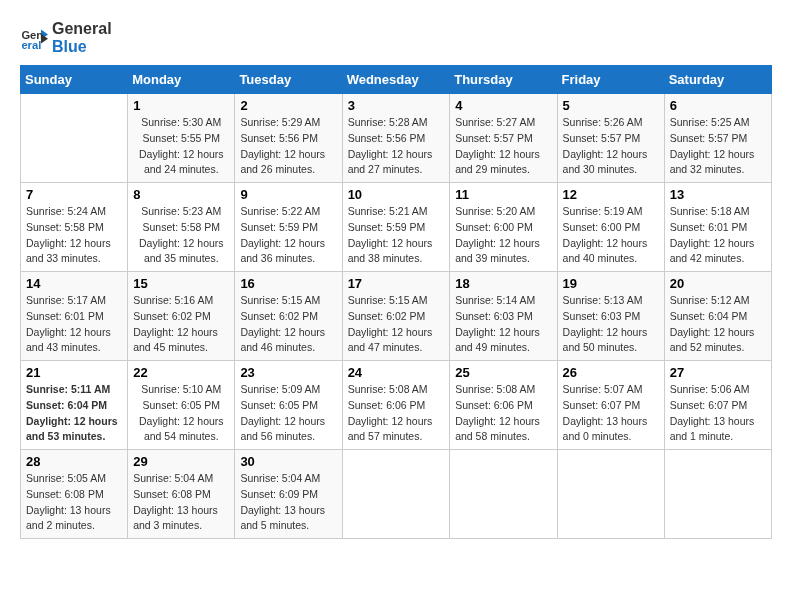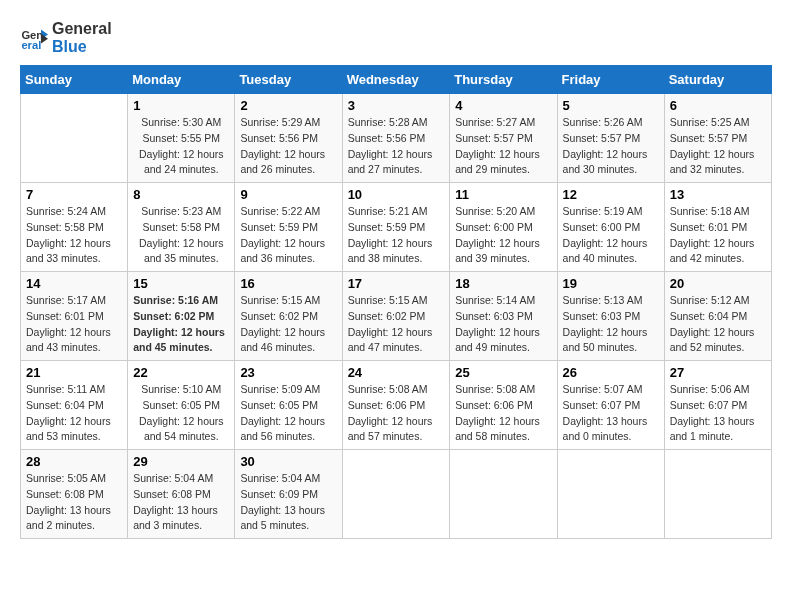--- a/index.html
+++ b/index.html
@@ -211,21 +211,21 @@
       <tr>
         <td>
           <span class="day-number">14</span>
           <div class="day-detail" style="white-space: pre-line;">Sunrise: 5:17 AM
 Sunset: 6:01 PM
 Daylight: 12 hours
 and 43 minutes.</div>
         </td>
         <td>
           <span class="day-number">15</span>
-          <div class="day-detail" style="white-space: pre-line; font-weight: bold;">Sunrise: 5:16 AM
+          <div class="day-detail" style="white-space: pre-line;">Sunrise: 5:16 AM
 Sunset: 6:02 PM
 Daylight: 12 hours
 and 45 minutes.</div>
         </td>
         <td>
           <span class="day-number">16</span>
           <div class="day-detail" style="white-space: pre-line;">Sunrise: 5:15 AM
 Sunset: 6:02 PM
 Daylight: 12 hours
 and 46 minutes.</div>
@@ -255,21 +255,21 @@
           <span class="day-number">20</span>
           <div class="day-detail" style="white-space: pre-line;">Sunrise: 5:12 AM
 Sunset: 6:04 PM
 Daylight: 12 hours
 and 52 minutes.</div>
         </td>
       </tr>
       <tr>
         <td>
           <span class="day-number">21</span>
-          <div class="day-detail" style="white-space: pre-line;">Sunrise: 5:11 AM
+          <div class="day-detail" style="white-space: pre-line; font-weight: bold;">Sunrise: 5:11 AM
 Sunset: 6:04 PM
 Daylight: 12 hours
 and 53 minutes.</div>
         </td>
         <td>
           <span class="day-number">22</span>
           <div class="day-detail" style="white-space: pre-line; text-align: center;">Sunrise: 5:10 AM
 Sunset: 6:05 PM
 Daylight: 12 hours
 and 54 minutes.</div>

